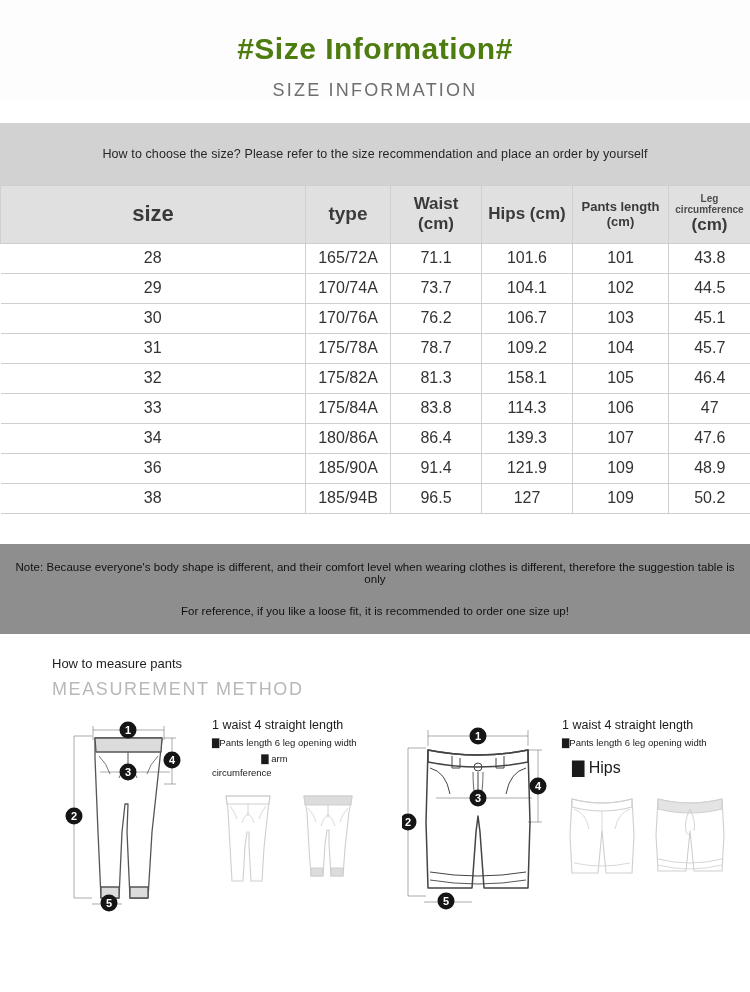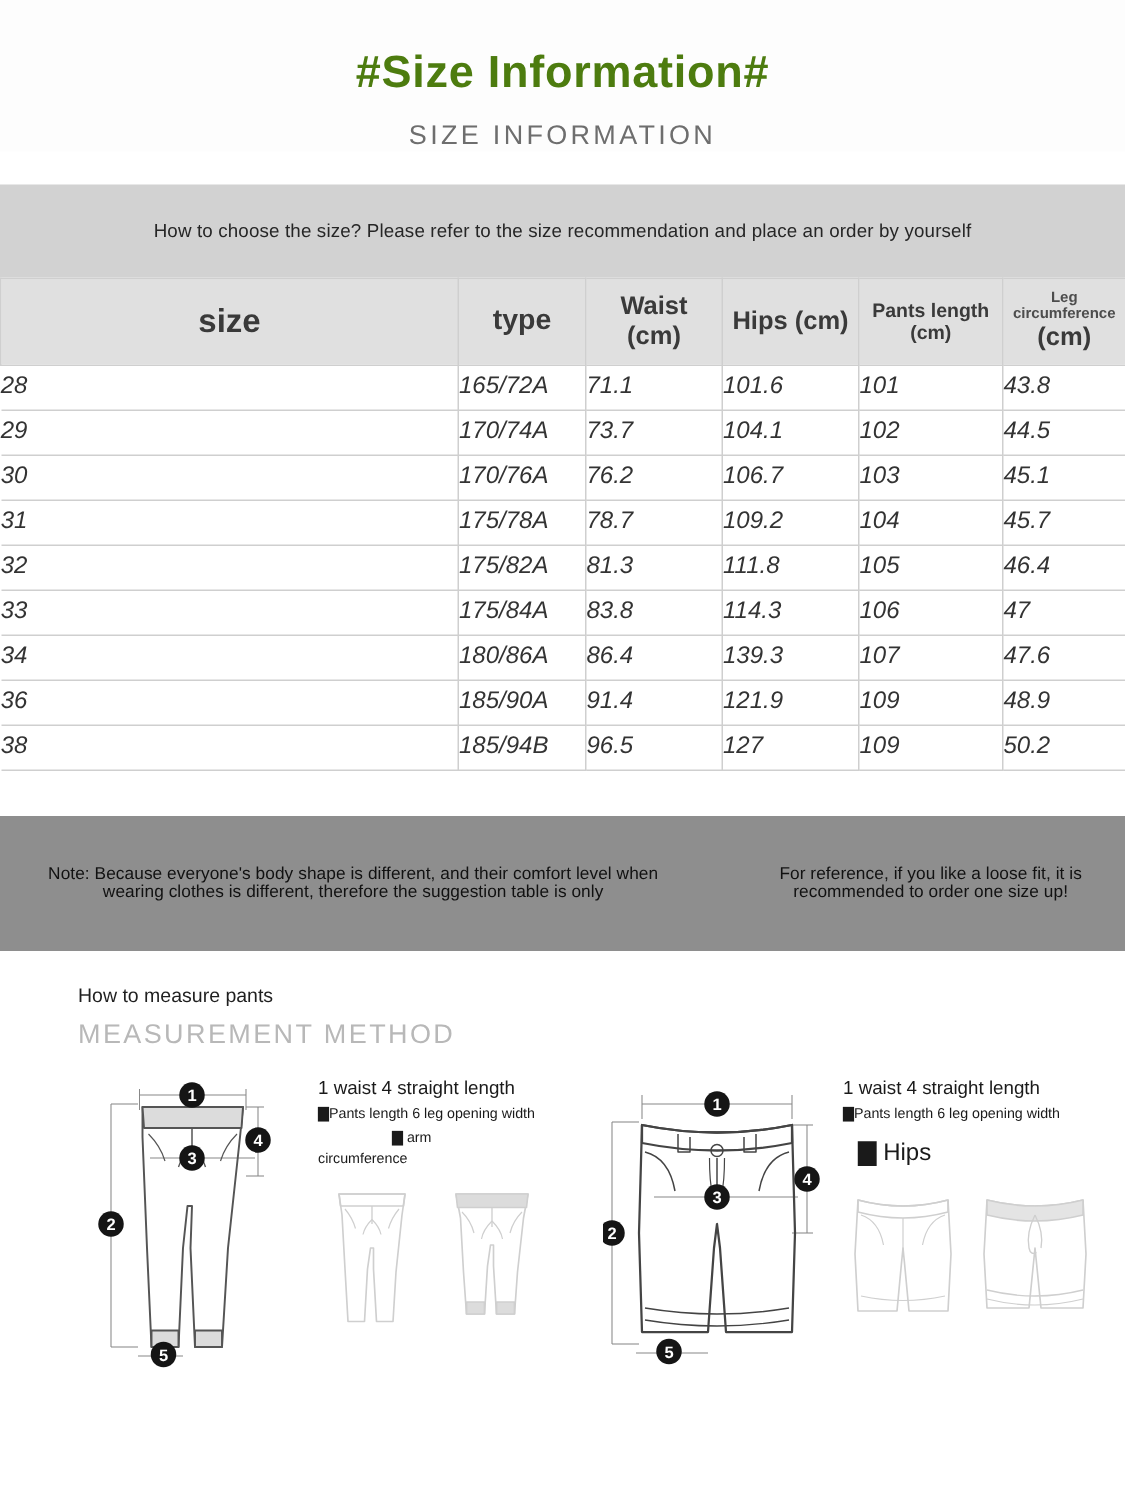--- a/index.html
+++ b/index.html
@@ -88,41 +88,41 @@
     display: block;
     font-size: 10px;
     font-weight: bold;
     color: #4d4d4d;
     margin-bottom: 1px;
   }
 
   table.size-table tbody td {
     border: 1px solid #cfcfcf;
     height: 30px;
+    text-align: center;
     vertical-align: middle;
     font-size: 16px;
     color: #333333;
     background: #ffffff;
     padding: 0;
-    font-style: italic;
   }
   table.size-table tbody td.cell-size {
     border-left: none;
     border-right: 1px solid #cfcfcf;
   }
   table.size-table tbody td:last-child { border-right: none; }
 
   
   .note-banner {
     width: 750px;
     height: 90px;
     background: #8e8e8e;
     margin-top: 30px;
     display: flex;
-    flex-direction: row;
+    flex-direction: column;
     align-items: center;
     justify-content: center;
     gap: 20px;
   }
   .note-line {
     font-size: 11.5px;
     color: #111111;
     text-align: center;
     padding: 0 14px;
     letter-spacing: 0.05px;
@@ -263,21 +263,21 @@
           <td>175/78A</td>
           <td>78.7</td>
           <td>109.2</td>
           <td>104</td>
           <td>45.7</td>
         </tr>
         <tr>
           <td class="cell-size">32</td>
           <td>175/82A</td>
           <td>81.3</td>
-          <td>111.8</td>
+          <td>158.1</td>
           <td>105</td>
           <td>46.4</td>
         </tr>
         <tr>
           <td class="cell-size">33</td>
           <td>175/84A</td>
           <td>83.8</td>
           <td>114.3</td>
           <td>106</td>
           <td>47</td>

